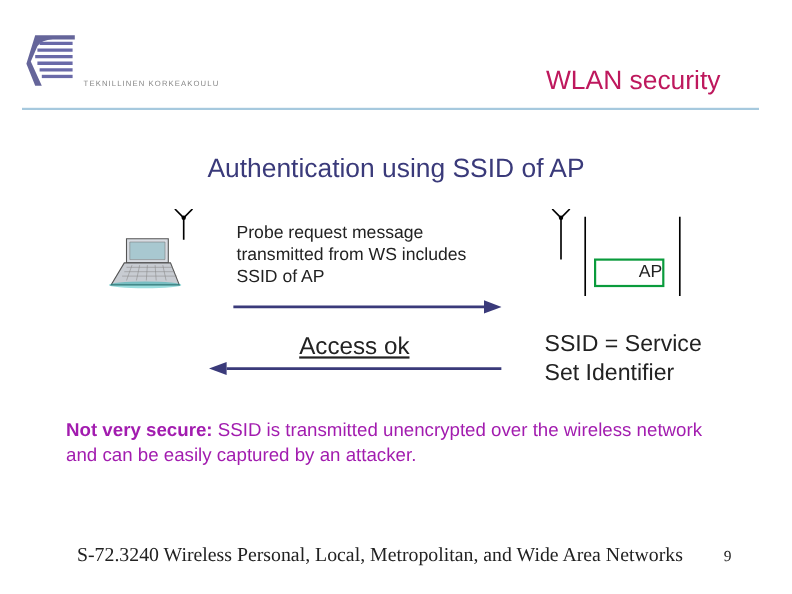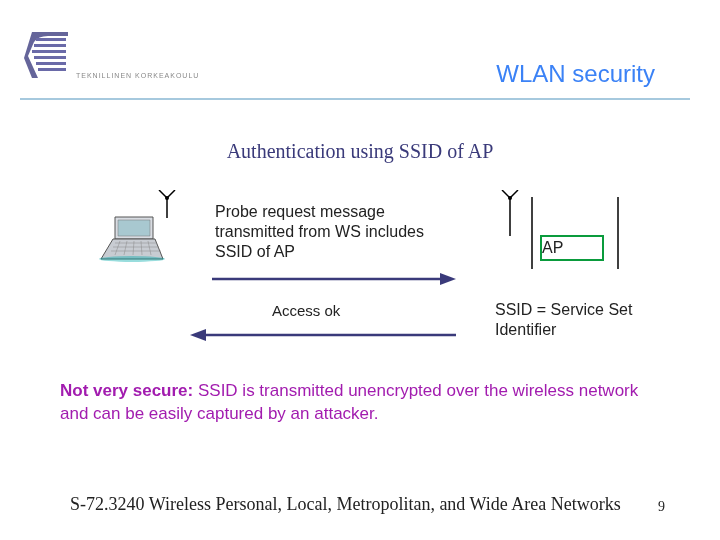--- a/index.html
+++ b/index.html
@@ -21,40 +21,39 @@
   .logo {
     position: absolute;
     left: 0;
     top: 0;
   }
   .header-title {
     position: absolute;
     right: 45px;
     top: 30px;
     font-size: 24px;
-    color: #3b82f6;
+    color: #be185d;
   }
   .divider {
     position: absolute;
     top: 98px;
     left: 20px;
     right: 30px;
     height: 2px;
     background: #6aa5c8;
     opacity: 0.6;
   }
   .slide-title {
     position: absolute;
     top: 140px;
     left: 0;
     width: 720px;
     text-align: center;
     color: #3a3a7a;
-    font-size: 20px;
-    font-family: Liberation Serif, serif;
+    font-size: 24px;
   }
   .diagram {
     position: absolute;
     top: 190px;
     left: 0;
     width: 720px;
     height: 160px;
   }
   .laptop {
     position: absolute;
@@ -81,52 +80,53 @@
     top: 82px;
   }
   .ap-box {
     position: absolute;
     left: 540px;
     top: 45px;
     width: 64px;
     height: 26px;
     border: 2px solid #0a9b3c;
     background: #fff;
-    text-align: left;
+    text-align: right;
     line-height: 22px;
     font-size: 16px;
     color: #222;
   }
   .antenna-right {
     position: absolute;
     left: 498px;
     top: 0px;
   }
   .ap-vbars {
     position: absolute;
     top: 5px;
   }
   .access-text {
     position: absolute;
     left: 272px;
     top: 112px;
-    font-size: 15px;
-    color: #222;
+    font-size: 22px;
+    color: #222;
+    text-decoration: underline;
   }
   .arrow-left {
     position: absolute;
     left: 190px;
     top: 138px;
   }
   .ssid-text {
     position: absolute;
     left: 495px;
     top: 110px;
     width: 170px;
-    font-size: 16px;
+    font-size: 21px;
     color: #222;
     line-height: 1.25;
   }
   .note-text {
     position: absolute;
     top: 380px;
     left: 60px;
     width: 600px;
     font-size: 17px;
     color: #a21caf;

